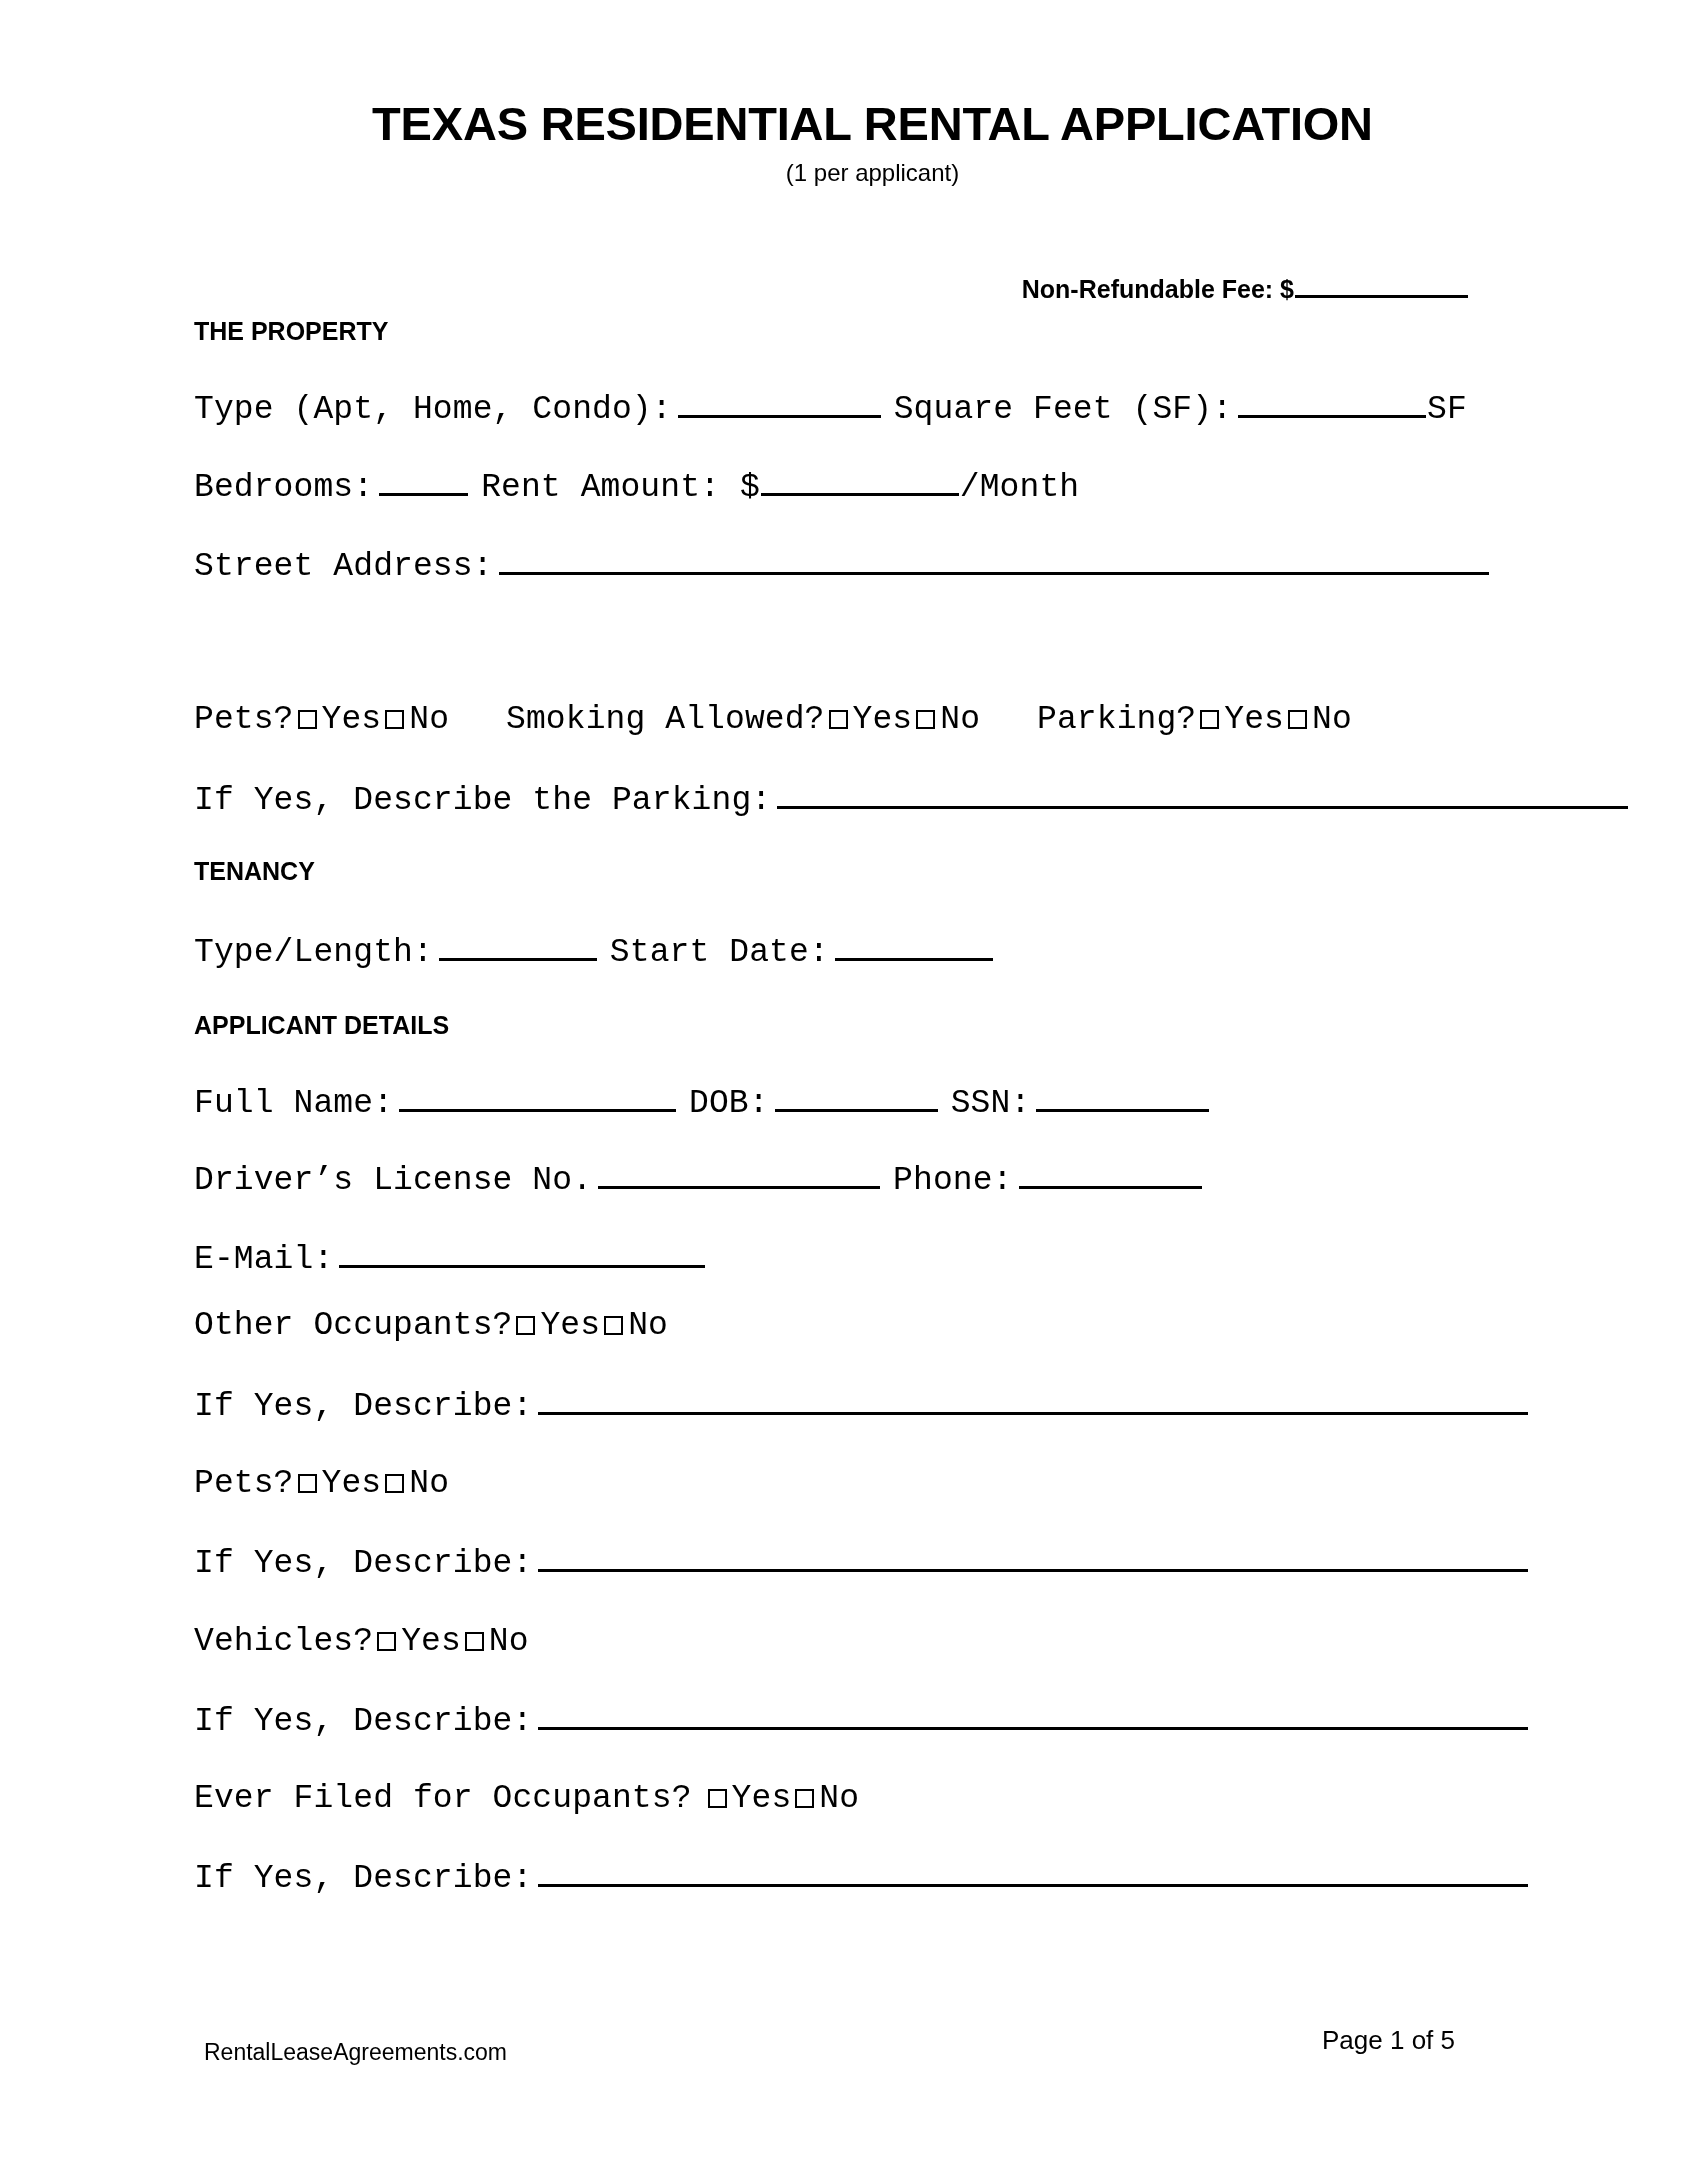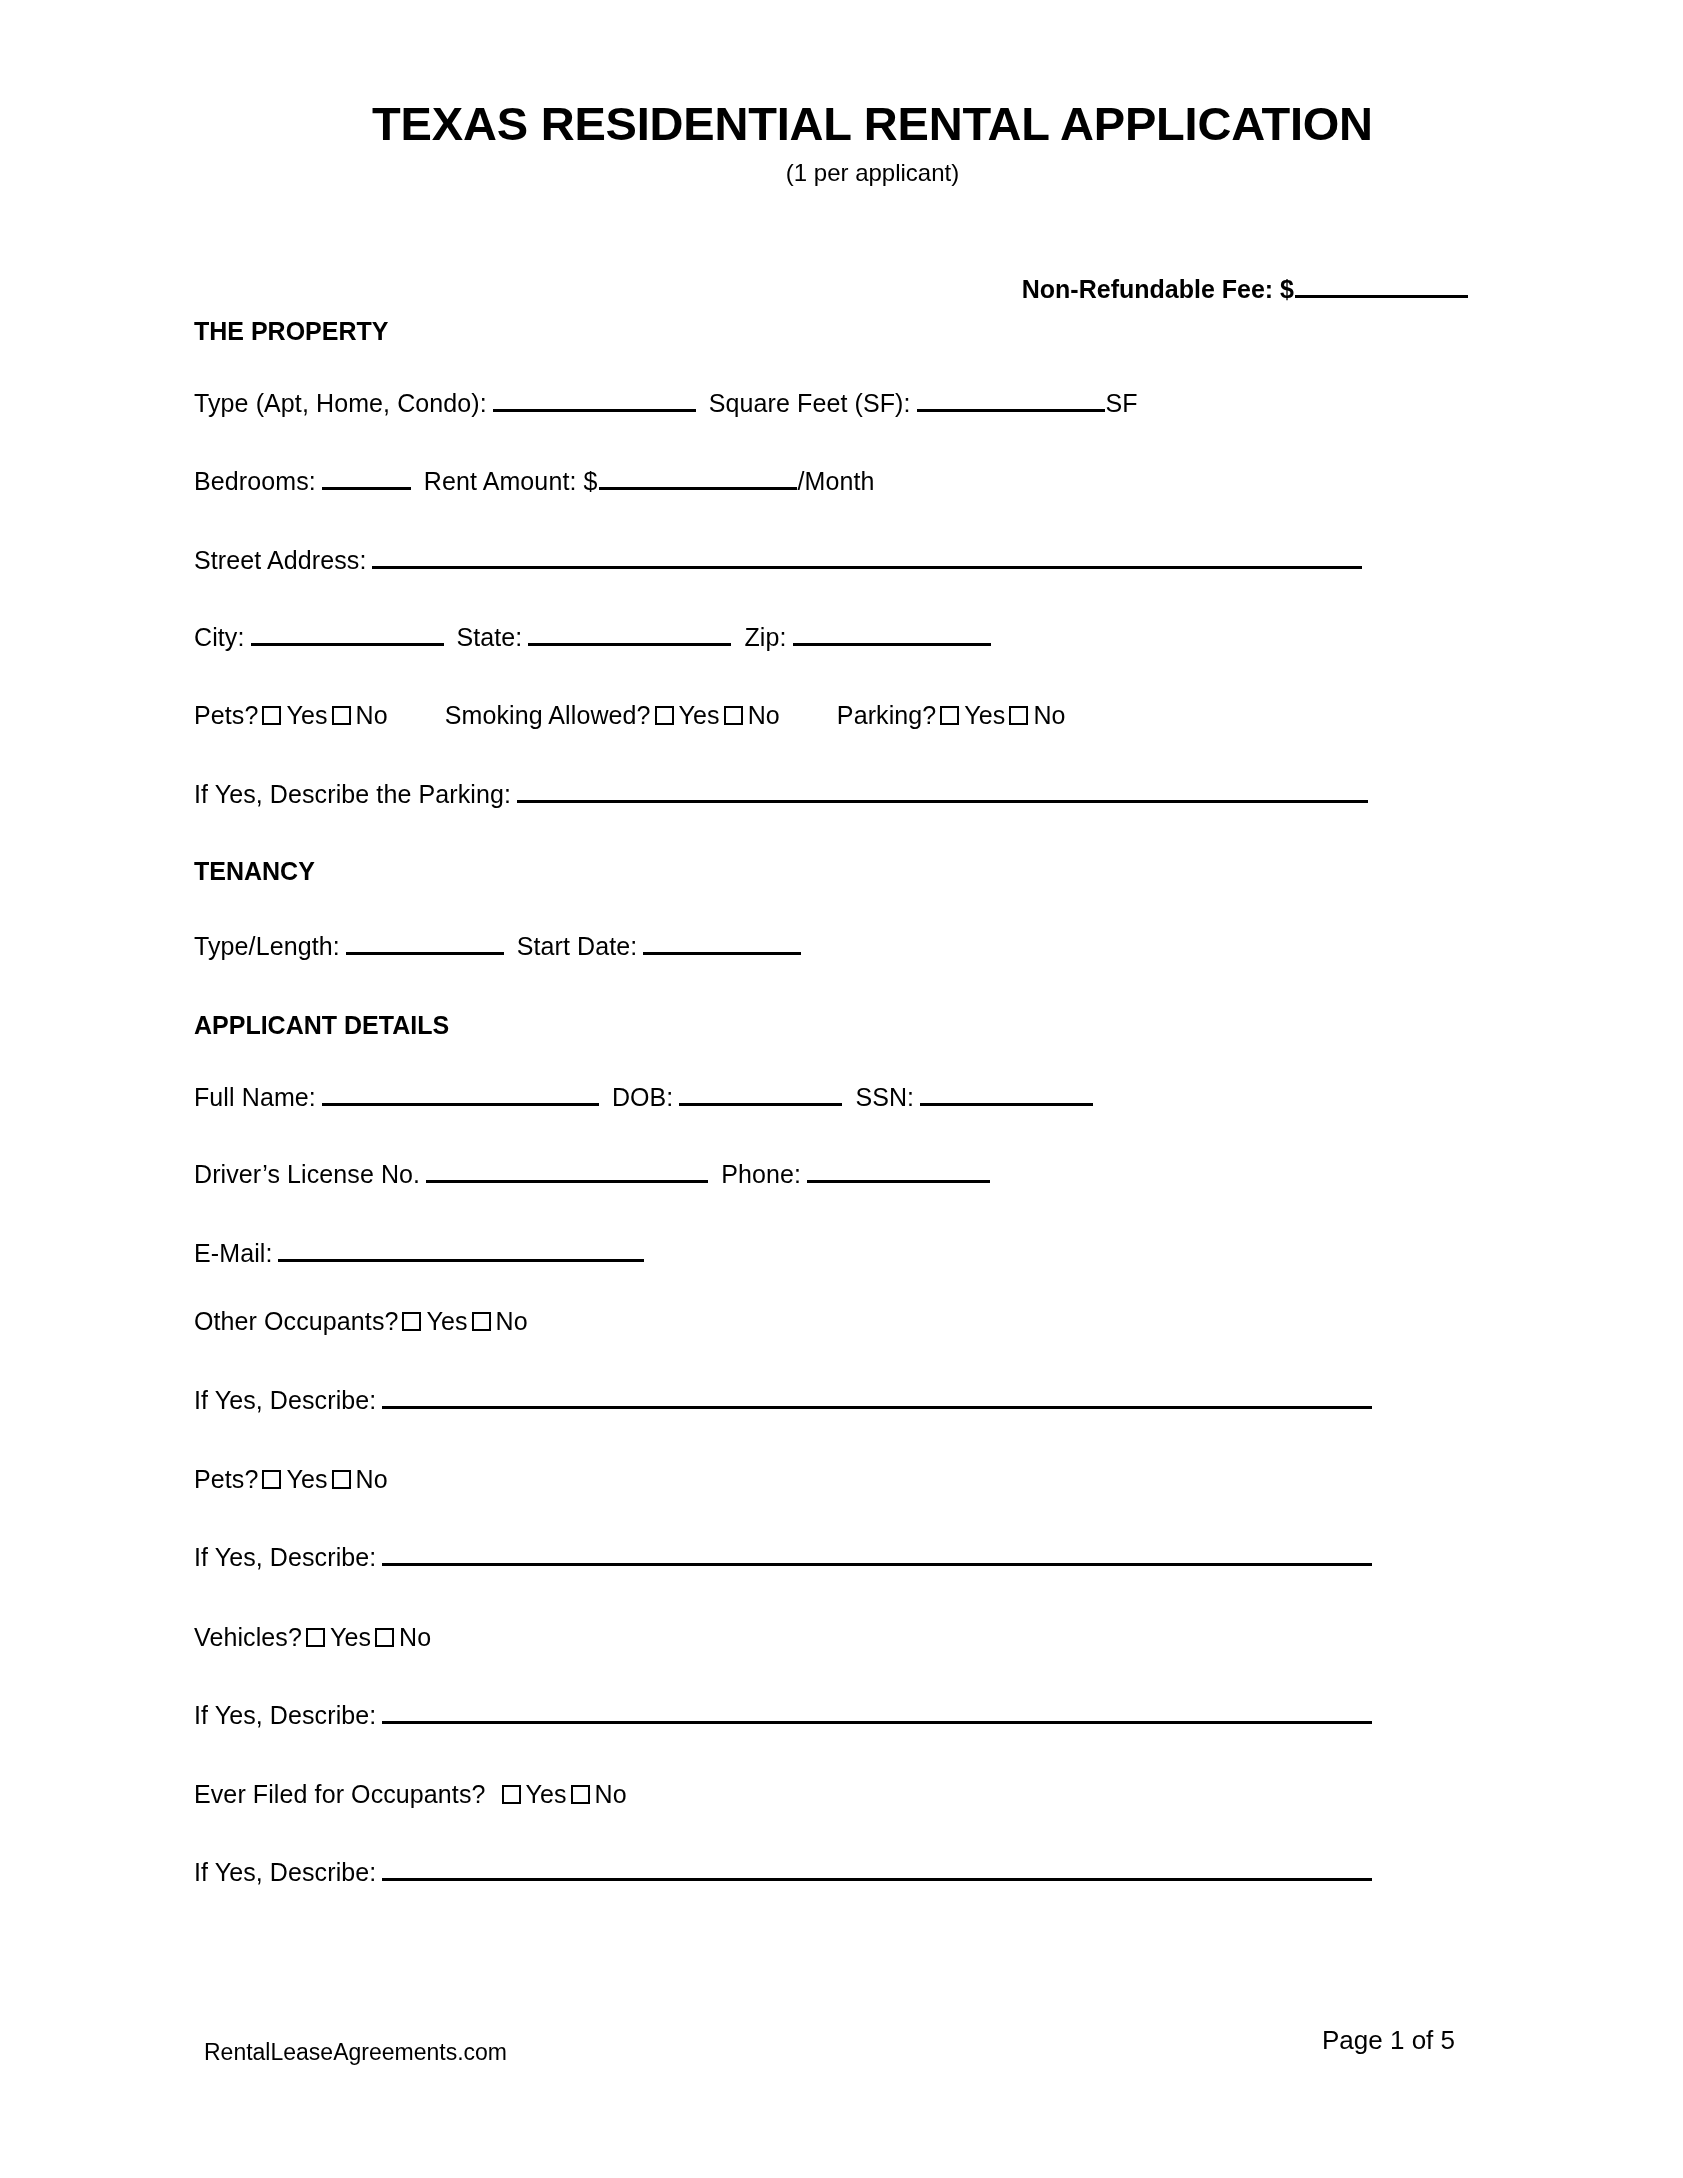--- a/index.html
+++ b/index.html
@@ -58,24 +58,25 @@
   .section-head {
     position: absolute;
     left: 194px;
     font-size: 25px;
     font-weight: bold;
     white-space: nowrap;
   }
   .row {
     position: absolute;
     left: 194px;
-    font-size: 25px;
+    font-size: 33px;
     font-weight: normal;
     white-space: nowrap;
     letter-spacing: 0.1px;
+    font-family: Liberation Mono, monospace;
   }
 
   
   .blank {
     display: inline-block;
     border-bottom: 3px solid #000;
     height: 0.78em;
     vertical-align: baseline;
     margin: 0 1px;
   }
@@ -135,23 +136,20 @@
   </div>
 
   <div class="row" style="top:467px">
     <span>Bedrooms:</span><span class="blank gapL" style="width:89px"></span><span class="sp-sm"></span><span>Rent Amount: $</span><span class="blank" style="width:198px"></span><span>/Month</span>
   </div>
 
   <div class="row" style="top:546px">
     <span>Street Address:</span><span class="blank gapL" style="width:990px"></span>
   </div>
 
-  <div class="row" style="top:623px">
-    <span>City:</span><span class="blank gapL" style="width:193px"></span><span class="sp-sm"></span><span>State:</span><span class="blank gapL" style="width:203px"></span><span class="sp-sm"></span><span>Zip:</span><span class="blank gapL" style="width:198px"></span>
-  </div>
 
   <div class="row" style="top:780px">
     <span>If Yes, Describe the Parking:</span><span class="blank gapL" style="width:851px"></span>
   </div>
 
   <div class="row" style="top:701px">
     <span>Pets?</span><span class="cb"></span><span>Yes</span><span class="cb"></span><span>No</span><span class="sp-lg"></span><span>Smoking Allowed?</span><span class="cb"></span><span>Yes</span><span class="cb"></span><span>No</span><span class="sp-lg"></span><span>Parking?</span><span class="cb"></span><span>Yes</span><span class="cb"></span><span>No</span>
   </div>
 
   <div class="section-head" style="top:857px">TENANCY</div>

